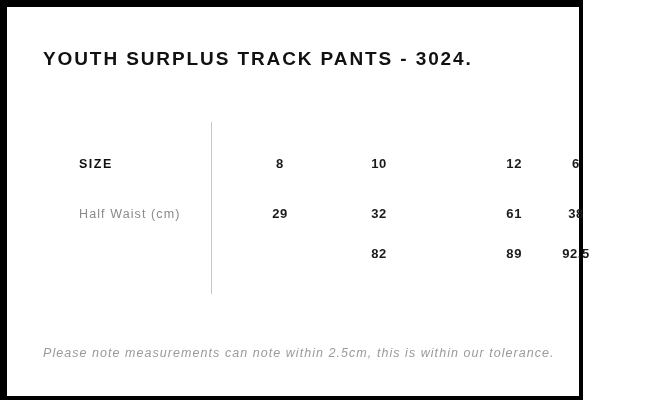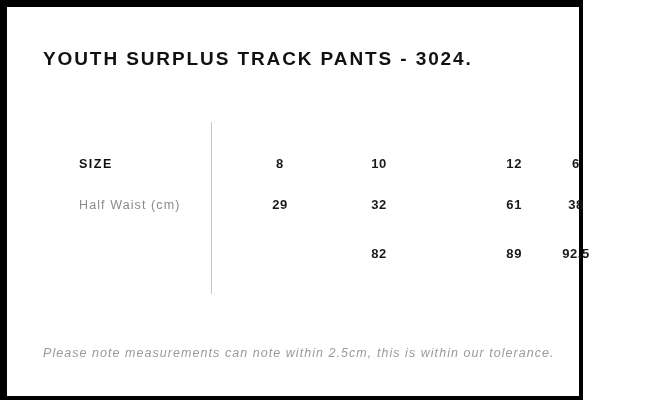--- a/index.html
+++ b/index.html
@@ -61,21 +61,21 @@
     top: 0;
     width: 100%;
   }
   .table-row {
     position: absolute;
     left: 0;
     width: 100%;
     height: 22px;
   }
   .row-header { top: 146px; }
-  .row-0      { top: 187px; }
+  .row-0      { top: 196px; }
   .row-1      { top: 236px; }
 
   .row-label {
     position: absolute;
     left: 36px;
     top: 0;
     line-height: 22px;
     font-size: 12.5px;
     color: #8a8a8a;
     letter-spacing: 1.1px;

